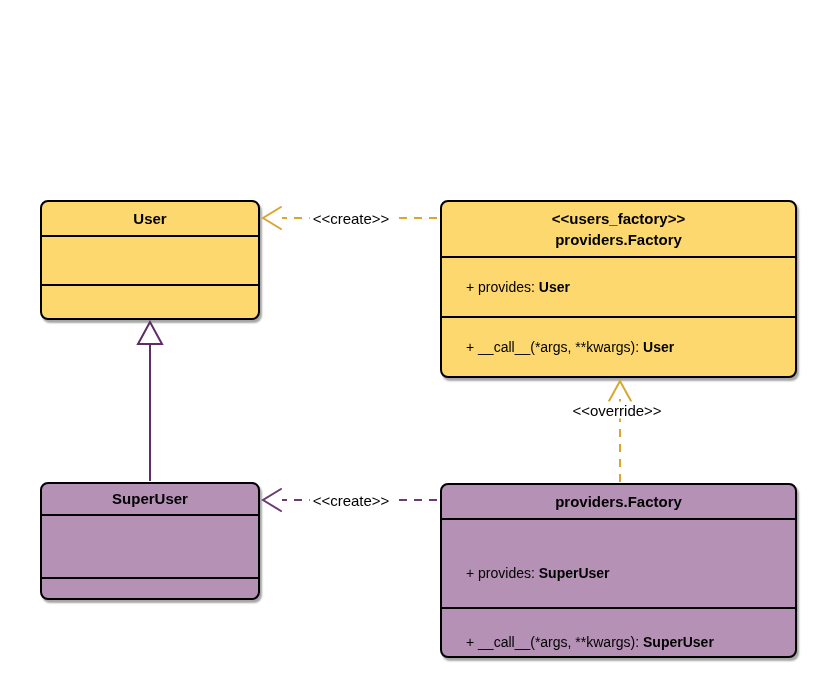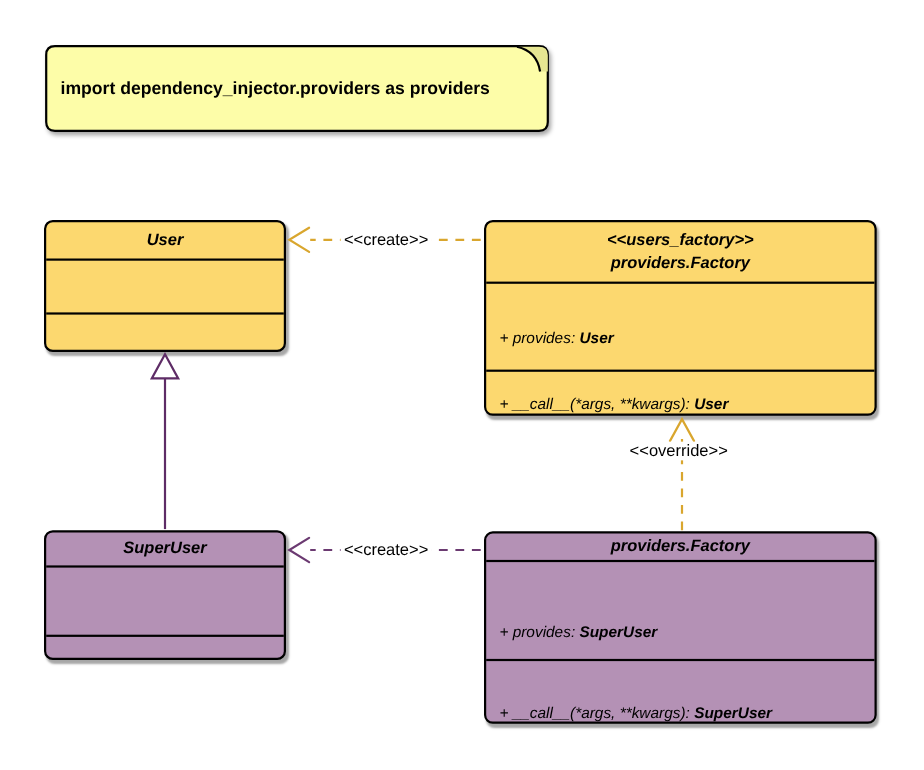--- a/index.html
+++ b/index.html
@@ -13,25 +13,25 @@
   .note svg{position:absolute;left:0;top:0;}
   .note-text{position:absolute;left:0;top:0;width:100%;height:100%;
              display:flex;align-items:center;padding-left:14px;box-sizing:border-box;
              font-size:16px;font-weight:bold;white-space:nowrap;}
   
   .uml-class{position:absolute;border:2px solid #000;border-radius:8px;
              box-sizing:border-box;display:flex;flex-direction:column;
              box-shadow:2px 3px 2px rgba(0,0,0,0.35);}
   .uml-class.yellow{background:var(--class-yellow,#FCD86F);}
   .uml-class.purple{background:var(--class-purple,#B491B5);gap:19px;}
-  .compartment{border-bottom:2px solid #000;box-sizing:border-box;font-style:italic;}
+  .compartment{border-bottom:2px solid #000;box-sizing:border-box;}
   .compartment.last{border-bottom:none;flex:1;}
   .c-title{display:flex;flex-direction:column;align-items:center;justify-content:center;
            font-weight:bold;font-size:15px;line-height:21px;text-align:center;}
-  .c-member{display:flex;align-items:center;padding-left:12px;font-size:14px;white-space:pre;margin-top:20px;}
+  .c-member{display:flex;align-items:center;padding-left:24px;font-size:14px;white-space:pre;}
   .c-member b{font-weight:bold;}
   
   svg.edges{position:absolute;left:0;top:0;pointer-events:none;}
   .dash{fill:none;stroke-width:2;stroke-dasharray:8 7;}
   .solid{fill:none;stroke-width:2;}
   .head{fill:none;stroke-width:2;stroke-linecap:round;}
   .tri{fill:#ffffff;stroke-width:2;stroke-linejoin:miter;}
   .stroke-gold{stroke:var(--edge-yellow,#D9A62E);}
   .stroke-plum{stroke:var(--edge-purple,#6B3A71);}
   .stroke-inherit{stroke:var(--inherit-purple,#5E2C66);}
@@ -39,28 +39,20 @@
               font-size:15px;padding:0 3px;white-space:nowrap;text-align:right;}
   .note-body{fill:var(--note-fill,#FDFDA8);stroke:#000;stroke-width:2;}
   .note-foldfill{fill:var(--note-foldc,#E6E692);stroke:none;}
   .note-foldline{fill:none;stroke:#000;stroke-width:2;}
 </style>
 </head>
 <body>
 
 <div id="canvas">
 
-  <div class="note">
-    <svg width="458" height="79" viewBox="0 0 458 79">
-      <path class="note-body" d="M9,1 H449 Q457,1 457,9 V70 Q457,78 449,78 H9 Q1,78 1,70 V9 Q1,1 9,1 Z"></path>
-      <path class="note-foldfill" d="M429,1.5 C440,4 448,11 450,24 L457,24 L457,9 Q457,1.5 449,1.5 Z"></path>
-      <path class="note-foldline" d="M429,1.5 C440,4 448,11 450,24"></path>
-    </svg>
-    <div class="note-text">import dependency_injector.providers as providers</div>
-  </div>
 
   <div class="uml-class yellow" style="left:40px;top:200px;width:220px;height:120px">
     <div class="compartment c-title" style="height:35px">User</div>
     <div class="compartment" style="height:49px"></div>
     <div class="compartment last"></div>
   </div>
 
   <div class="uml-class yellow" style="left:440px;top:200px;width:357px;height:178px">
     <div class="compartment c-title" style="height:56px">
       <div>&lt;&lt;users_factory&gt;&gt;</div>

